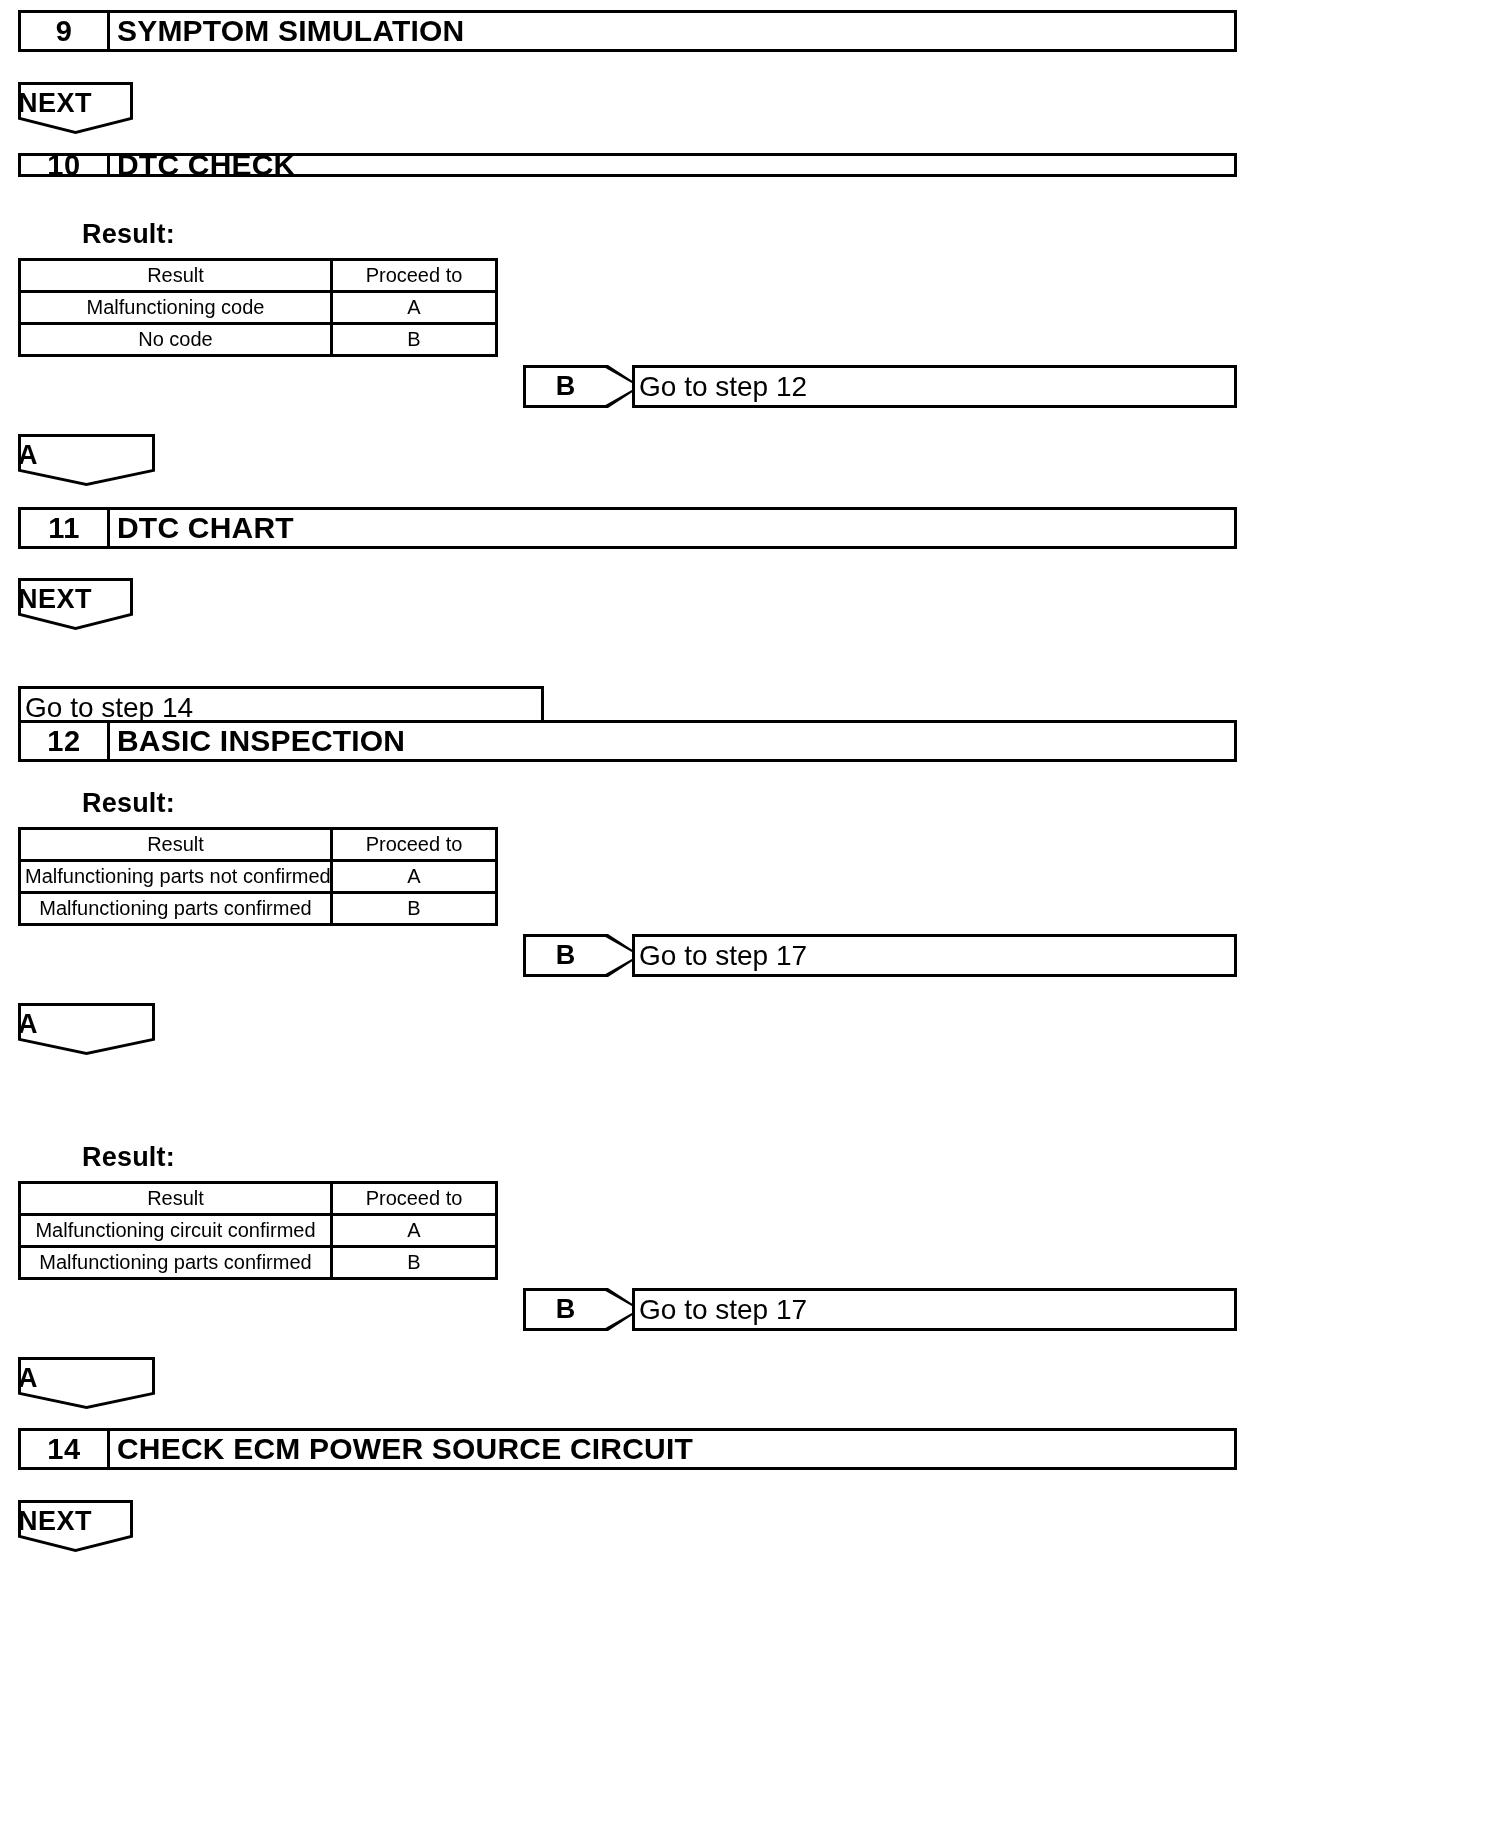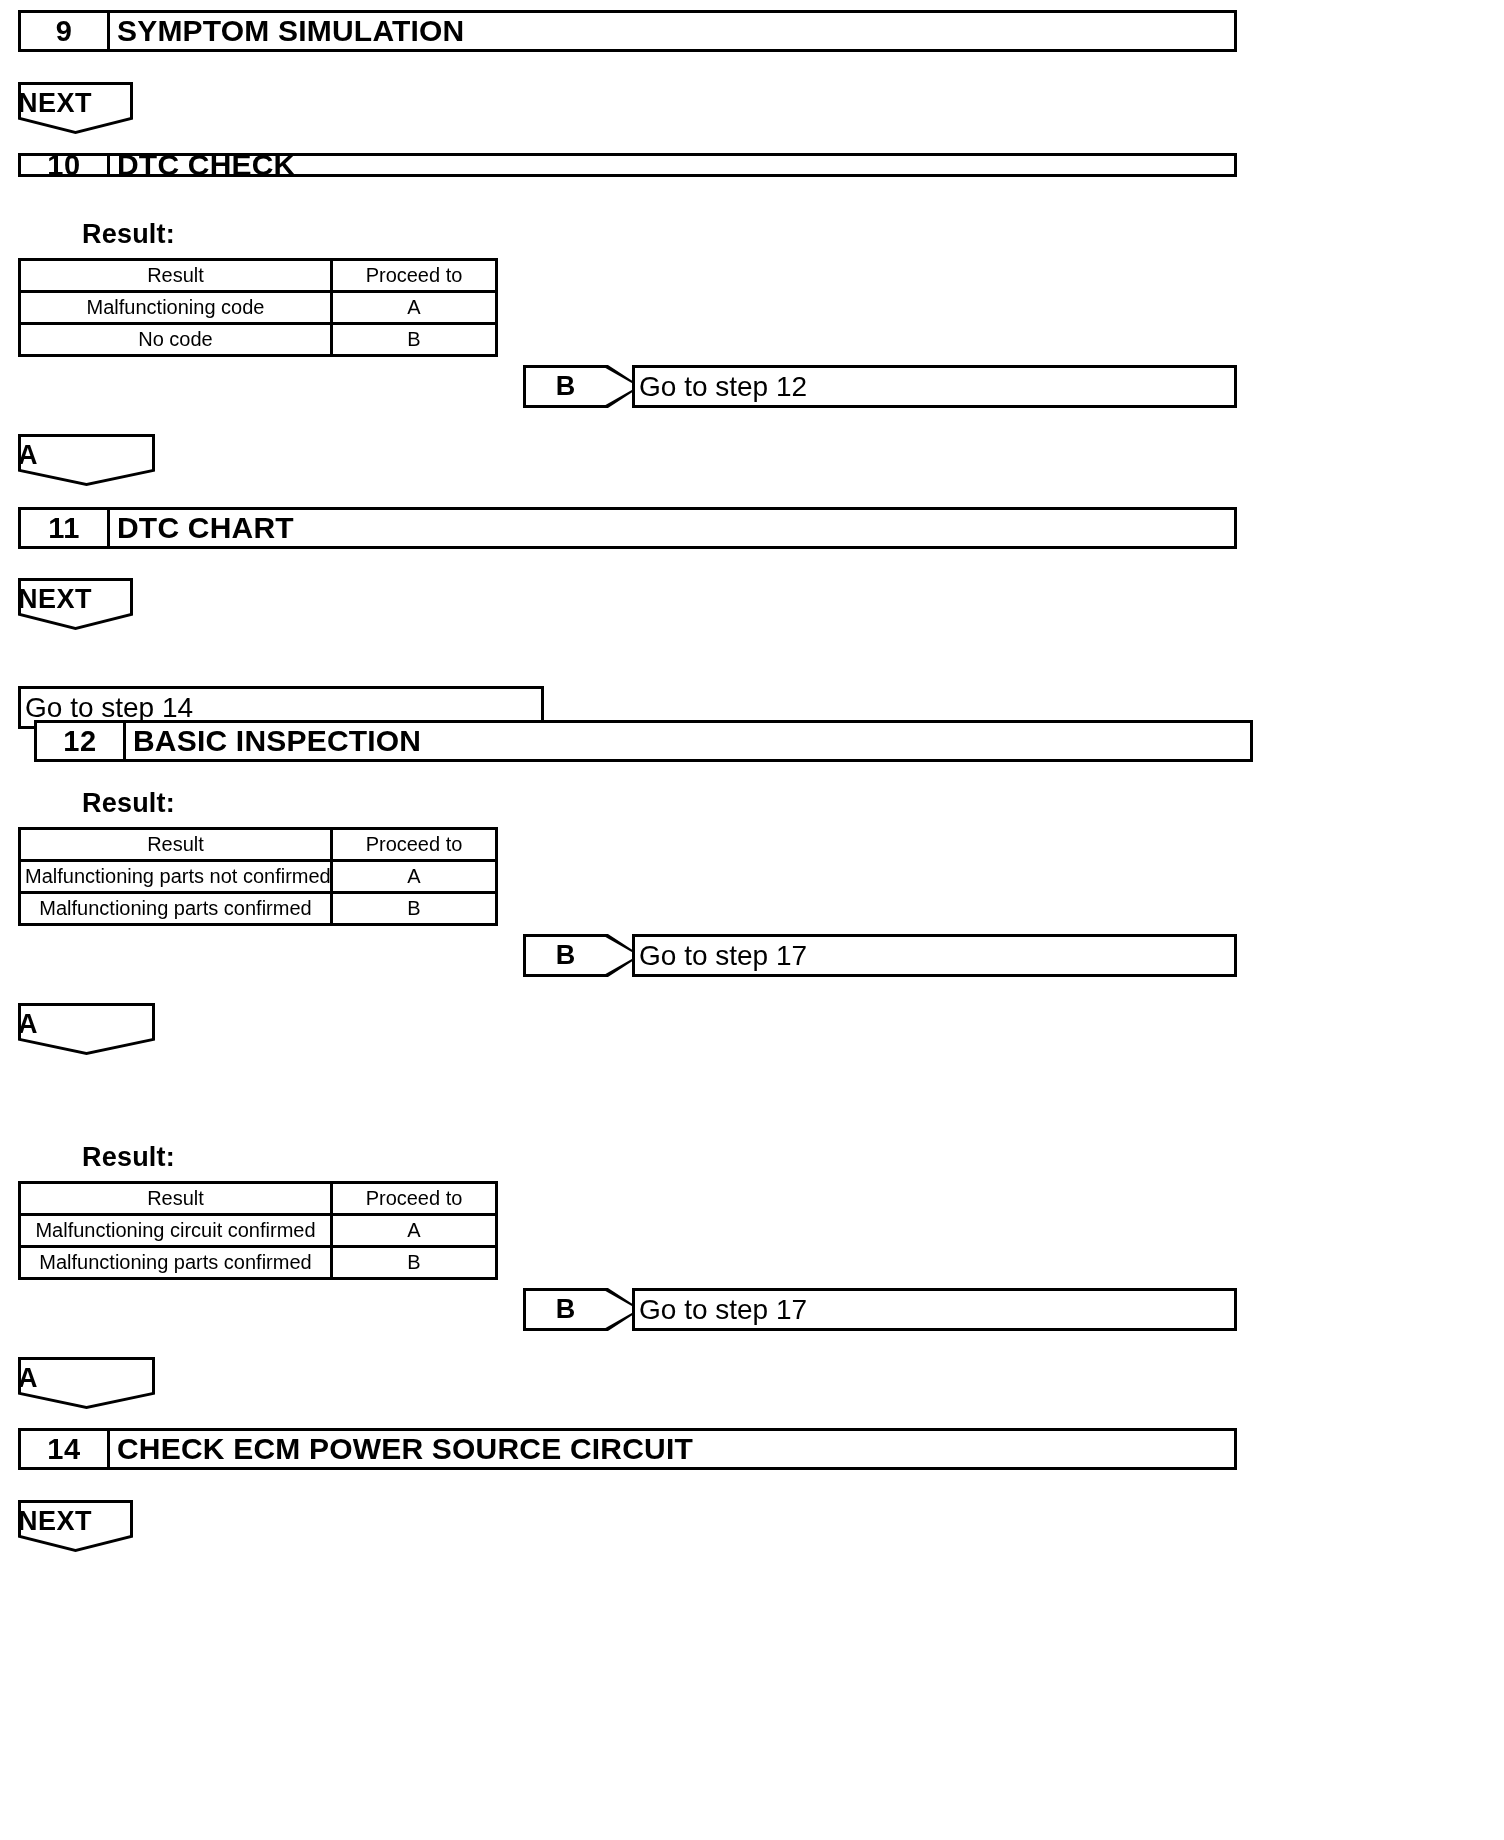--- a/index.html
+++ b/index.html
@@ -207,21 +207,21 @@
     <div class="step-title">DTC CHART</div>
   </div>
 
   <div class="down-conn" style="left:18px; top:578px; width:115px; height:52px;">
     <div class="inner"></div>
     <span class="lbl">NEXT</span>
   </div>
 
   <div class="goto-box" style="left:18px; top:686px; width:526px; height:43px;">Go to step 14</div>
 
-  <div class="step-bar" style="left:18px; top:720px; width:1219px; height:42px;margin-left:16px;">
+  <div class="step-bar" style="left:18px; top:720px; width:1219px; height:42px;">
     <div class="step-num">12</div>
     <div class="step-title">BASIC INSPECTION</div>
   </div>
 
   <div class="result-label" style="left:82px; top:788px;">Result:</div>
 
   <table class="result-table" style="left:18px; top:827px; width:477px;">
     <tbody>
       <tr>
         <td class="c-res">Result</td>

